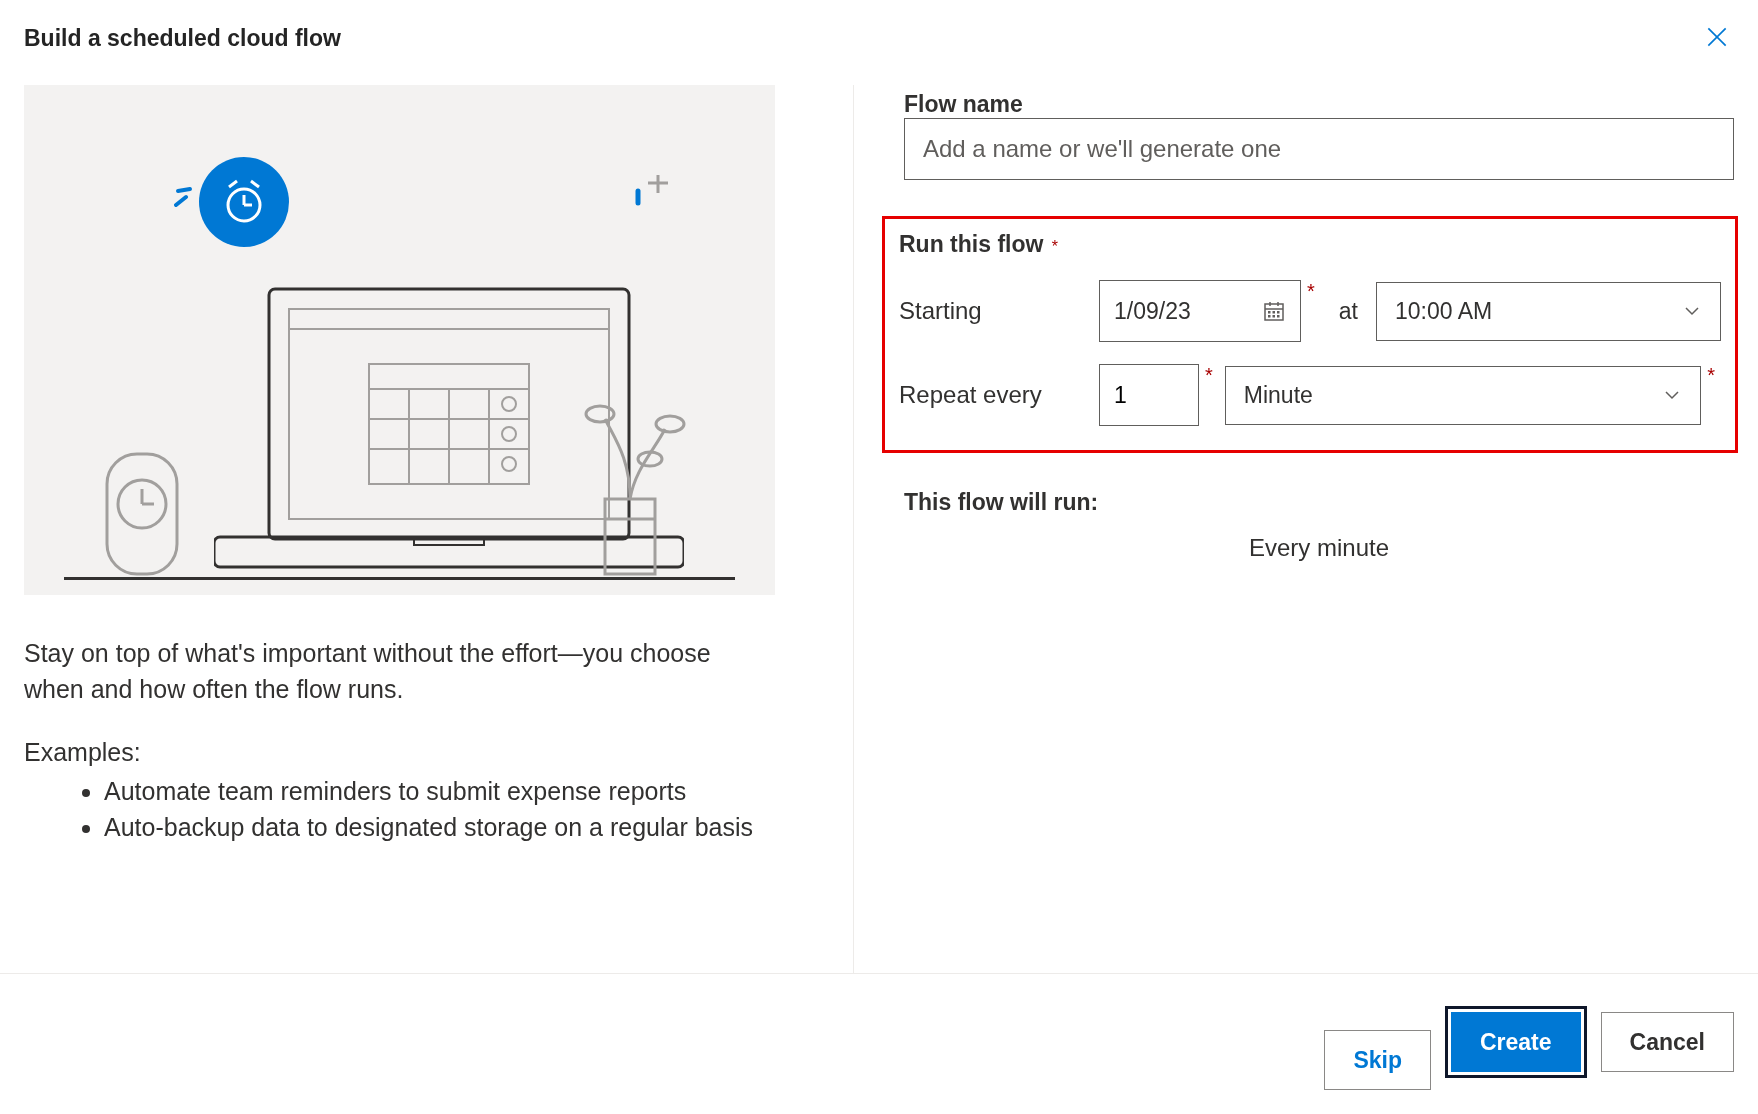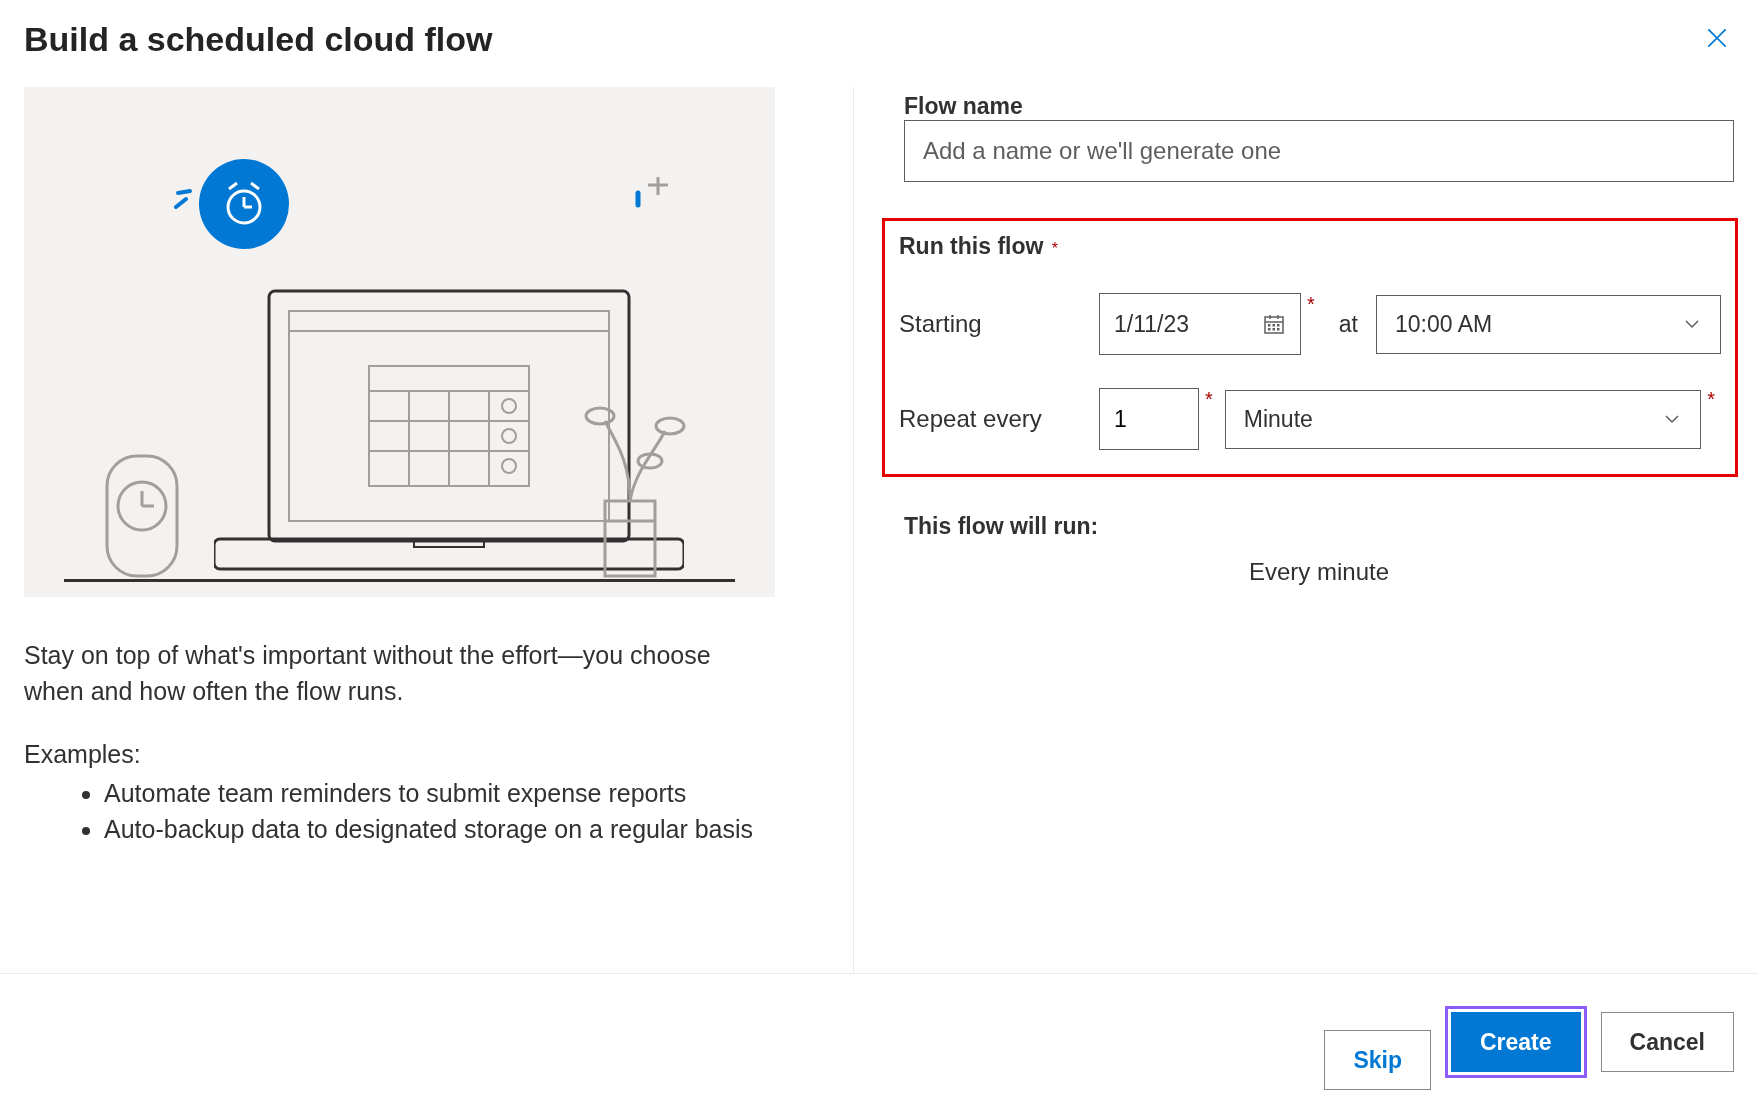--- a/index.html
+++ b/index.html
@@ -18,21 +18,21 @@
     display: flex;
     flex-direction: column;
   }
   .header {
     display: flex;
     justify-content: space-between;
     align-items: center;
     margin-bottom: 28px;
   }
   .title {
-    font-size: 34px;
+    font-size: 23px;
     font-weight: 600;
     color: #242424;
   }
   .close-btn {
     background: none;
     border: none;
     cursor: pointer;
     padding: 4px;
   }
   .close-btn svg { width: 26px; height: 26px; stroke: #0078d4; stroke-width: 1.5; }
@@ -102,21 +102,21 @@
   }
   .section-title {
     font-size: 23px;
     font-weight: 600;
     color: #323130;
   }
   .req { color: #a80000; margin-left: 4px; }
   .row {
     display: flex;
     align-items: center;
-    margin-top: 33px;
+    margin-top: 22px;
   }
   .row-label {
     font-size: 24px;
     color: #323130;
     width: 200px;
   }
   .date-field {
     height: 62px;
     border: 1px solid #605e5c;
     display: flex;
@@ -186,21 +186,21 @@
     background:#fff;
     color:#323130;
   }
   .btn-link { color:#0078d4;margin-top:36px; }
   .btn-primary {
     background:#0078d4;
     border-color:#0078d4;
     color:#fff;
   }
   .create-highlight {
-    border:3px solid #8b5cf6;
+    border:3px solid #0f172a;
     padding:3px;
     display:inline-flex;
   }
   
   .ill-laptop {
     position:absolute;
     left:190px; bottom:16px;
     width:470px; height:300px;
   }
   .ill-clock-badge {
@@ -306,21 +306,21 @@
 
       <div class="highlight-box">
         <div>
           <span class="section-title">Run this flow</span>
           <span class="req">*</span>
         </div>
 
         <div class="row">
           <span class="row-label">Starting</span>
           <div class="date-field">
-            <span>1/11/23</span>
+            <span>1/09/23</span>
             <svg viewBox="0 0 24 24">
                 <rect x="3" y="5" width="18" height="16" fill="none" stroke="#605e5c" stroke-width="1.5"></rect>
                 <line x1="3" y1="10" x2="21" y2="10" stroke="#605e5c" stroke-width="1.5"></line>
                 <line x1="8" y1="3" x2="8" y2="7" stroke="#605e5c" stroke-width="1.5"></line>
                 <line x1="16" y1="3" x2="16" y2="7" stroke="#605e5c" stroke-width="1.5"></line>
                 <rect x="6" y="12" width="2.5" height="2.5" fill="#605e5c"></rect>
                 <rect x="10.5" y="12" width="2.5" height="2.5" fill="#605e5c"></rect>
                 <rect x="15" y="12" width="2.5" height="2.5" fill="#605e5c"></rect>
                 <rect x="6" y="16" width="2.5" height="2.5" fill="#605e5c"></rect>
                 <rect x="10.5" y="16" width="2.5" height="2.5" fill="#605e5c"></rect>

